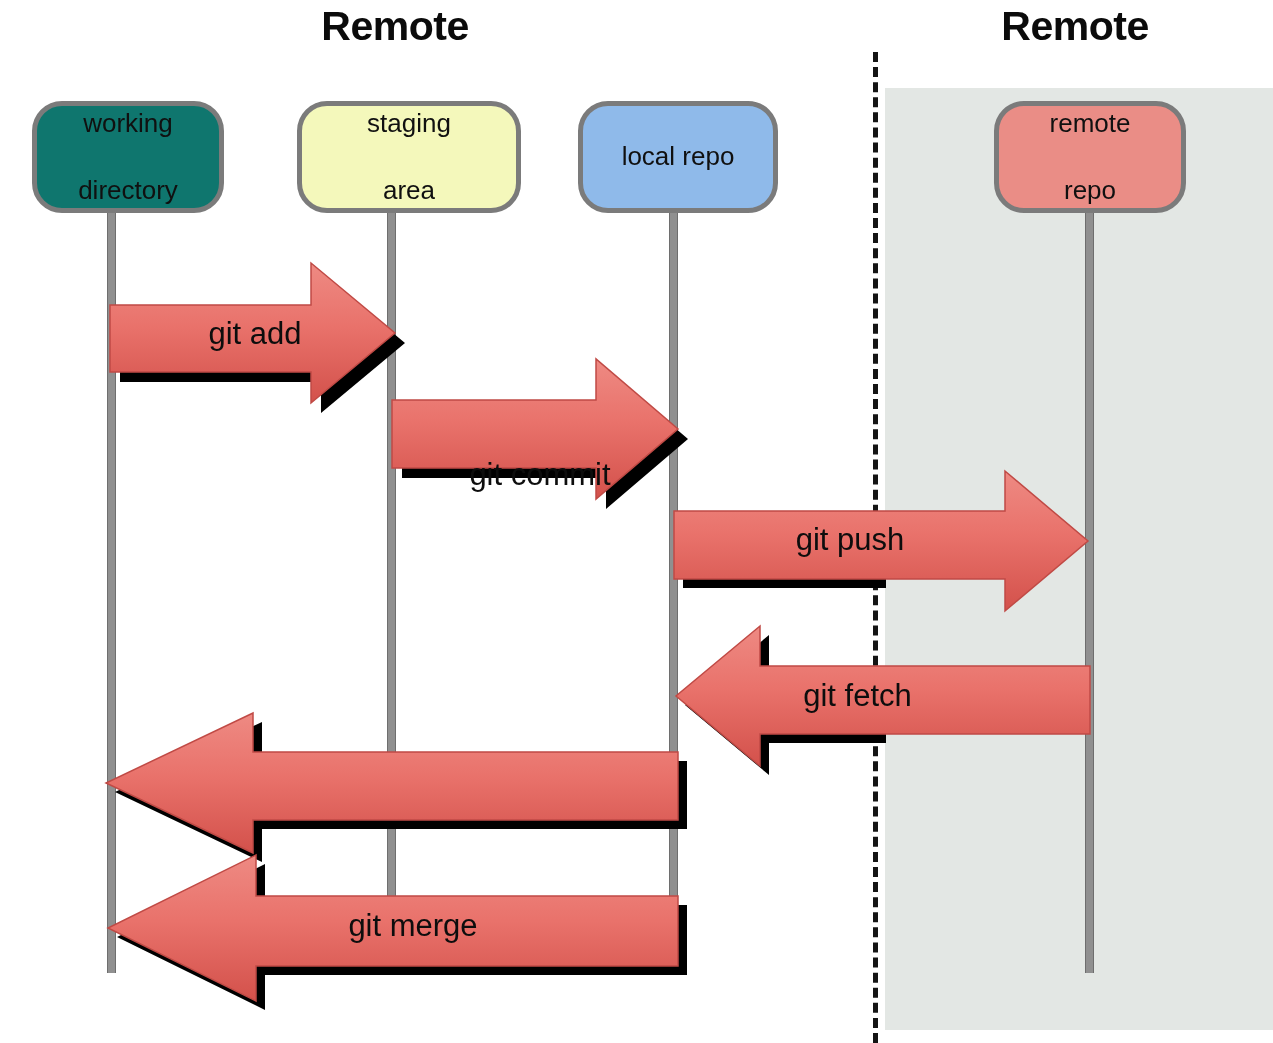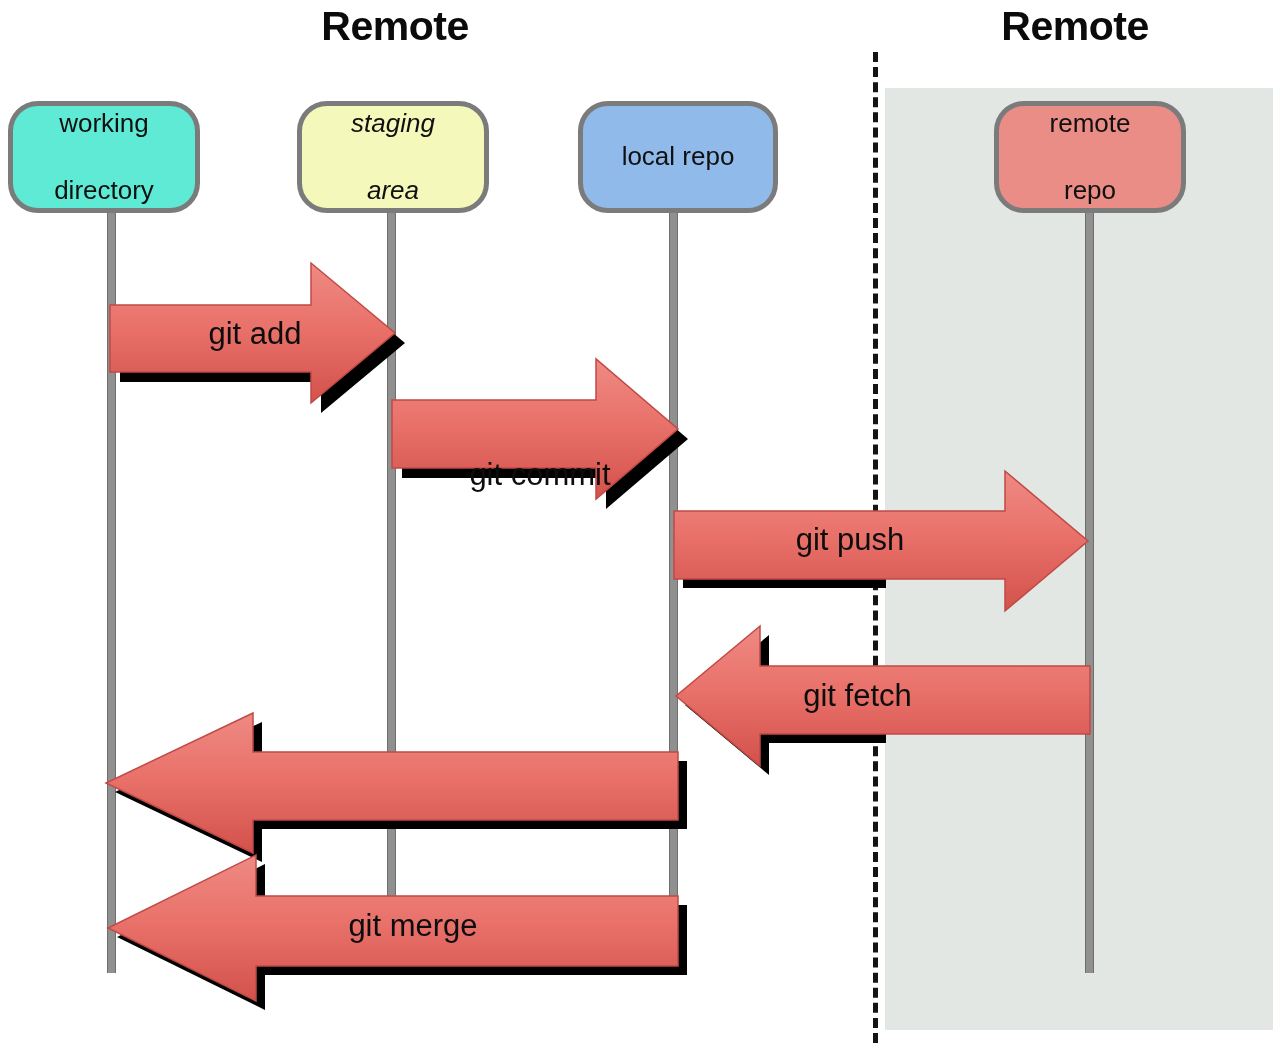--- a/index.html
+++ b/index.html
@@ -91,25 +91,25 @@
   <div class="divider"></div>
 
   <div class="section-title title-local">Remote</div>
   <div class="section-title title-remote">Remote</div>
 
   <div class="lifeline" style="left:107px; top:213px; height:760px;"></div>
   <div class="lifeline" style="left:387px; top:213px; height:760px;"></div>
   <div class="lifeline" style="left:669px; top:213px; height:760px;"></div>
   <div class="lifeline" style="left:1085px; top:213px; height:760px;"></div>
 
-  <div class="node" id="node-working-directory" style="left:8px; width:192px; background:#5eead4;">
+  <div class="node" id="node-working-directory" style="left:32px; width:192px; background:#0f766e;">
     <span><span>working</span><br><span>directory</span></span>
   </div>
 
-  <div class="node" id="node-staging-area" style="left:297px; width:192px; background:#f4f8bb;font-style:italic;">
+  <div class="node" id="node-staging-area" style="left:297px; width:224px; background:#f4f8bb;">
     <span><span>staging</span><br><span>area</span></span>
   </div>
 
   <div class="node" id="node-local-repo" style="left:578px; width:200px; background:#8fbaea;">
     <span>
         <span>local repo</span>
       </span>
   </div>
 
   <div class="node" id="node-remote-repo" style="left:994px; width:192px; background:#ea8d86;">

